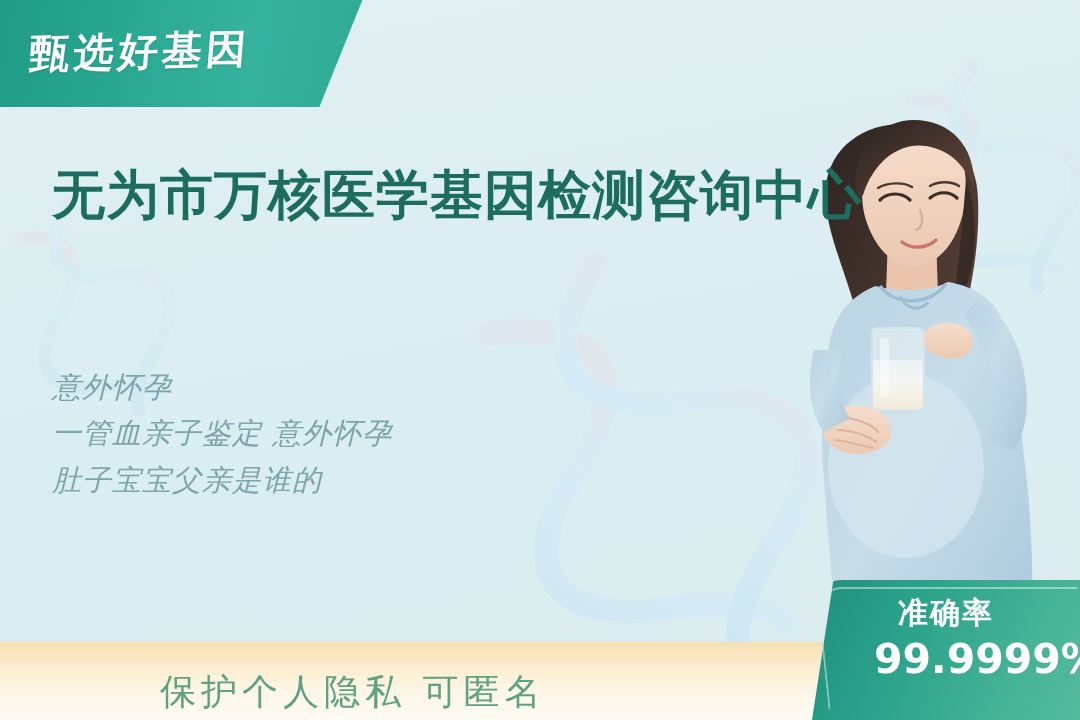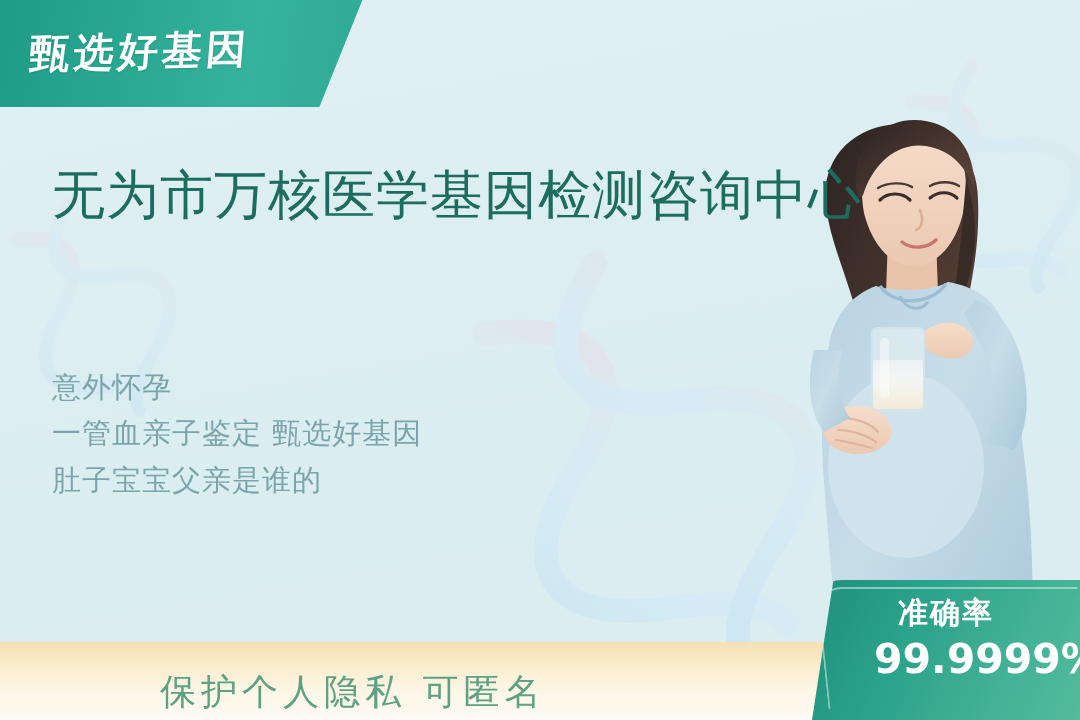--- a/index.html
+++ b/index.html
@@ -65,34 +65,35 @@
     height: 570px;
   }
 
   
   .headline {
     position: absolute;
     left: 52px;
     top: 160px;
     color: #1c6d5f;
     font-size: 53px;
-    font-weight: normal;
+    font-weight: bold;
     letter-spacing: 1px;
     white-space: nowrap;
     font-family: "DejaVu Sans", "Liberation Sans", sans-serif;
   }
 
   
   .body-copy {
     position: absolute;
     left: 52px;
     top: 372px;
     display: flex;
     flex-direction: column;
     gap: 16px;
+    font-style: italic;
   }
   .body-line {
     color: #7ba5aa;
     font-size: 29px;
     letter-spacing: 1px;
     line-height: 1.05;
     white-space: nowrap;
     font-family: "DejaVu Sans", "Liberation Sans", sans-serif;
   }
 
@@ -321,21 +322,21 @@
   </svg>
 
   <div class="logo-banner">
     <span class="logo-text">甄选好基因</span>
   </div>
 
   <div class="headline">无为市万核医学基因检测咨询中心</div>
 
   <div class="body-copy">
     <div class="body-line">意外怀孕</div>
-    <div class="body-line">一管血亲子鉴定 甄选好基因</div>
+    <div class="body-line">一管血亲子鉴定 意外怀孕</div>
     <div class="body-line">肚子宝宝父亲是谁的</div>
   </div>
 
   <div class="bottom-strip">
     <span class="bottom-strip-text">保护个人隐私 可匿名</span>
   </div>
 
   <div class="accuracy-badge">
     <div class="badge-outline"></div>
     <span class="badge-label">准确率</span>

